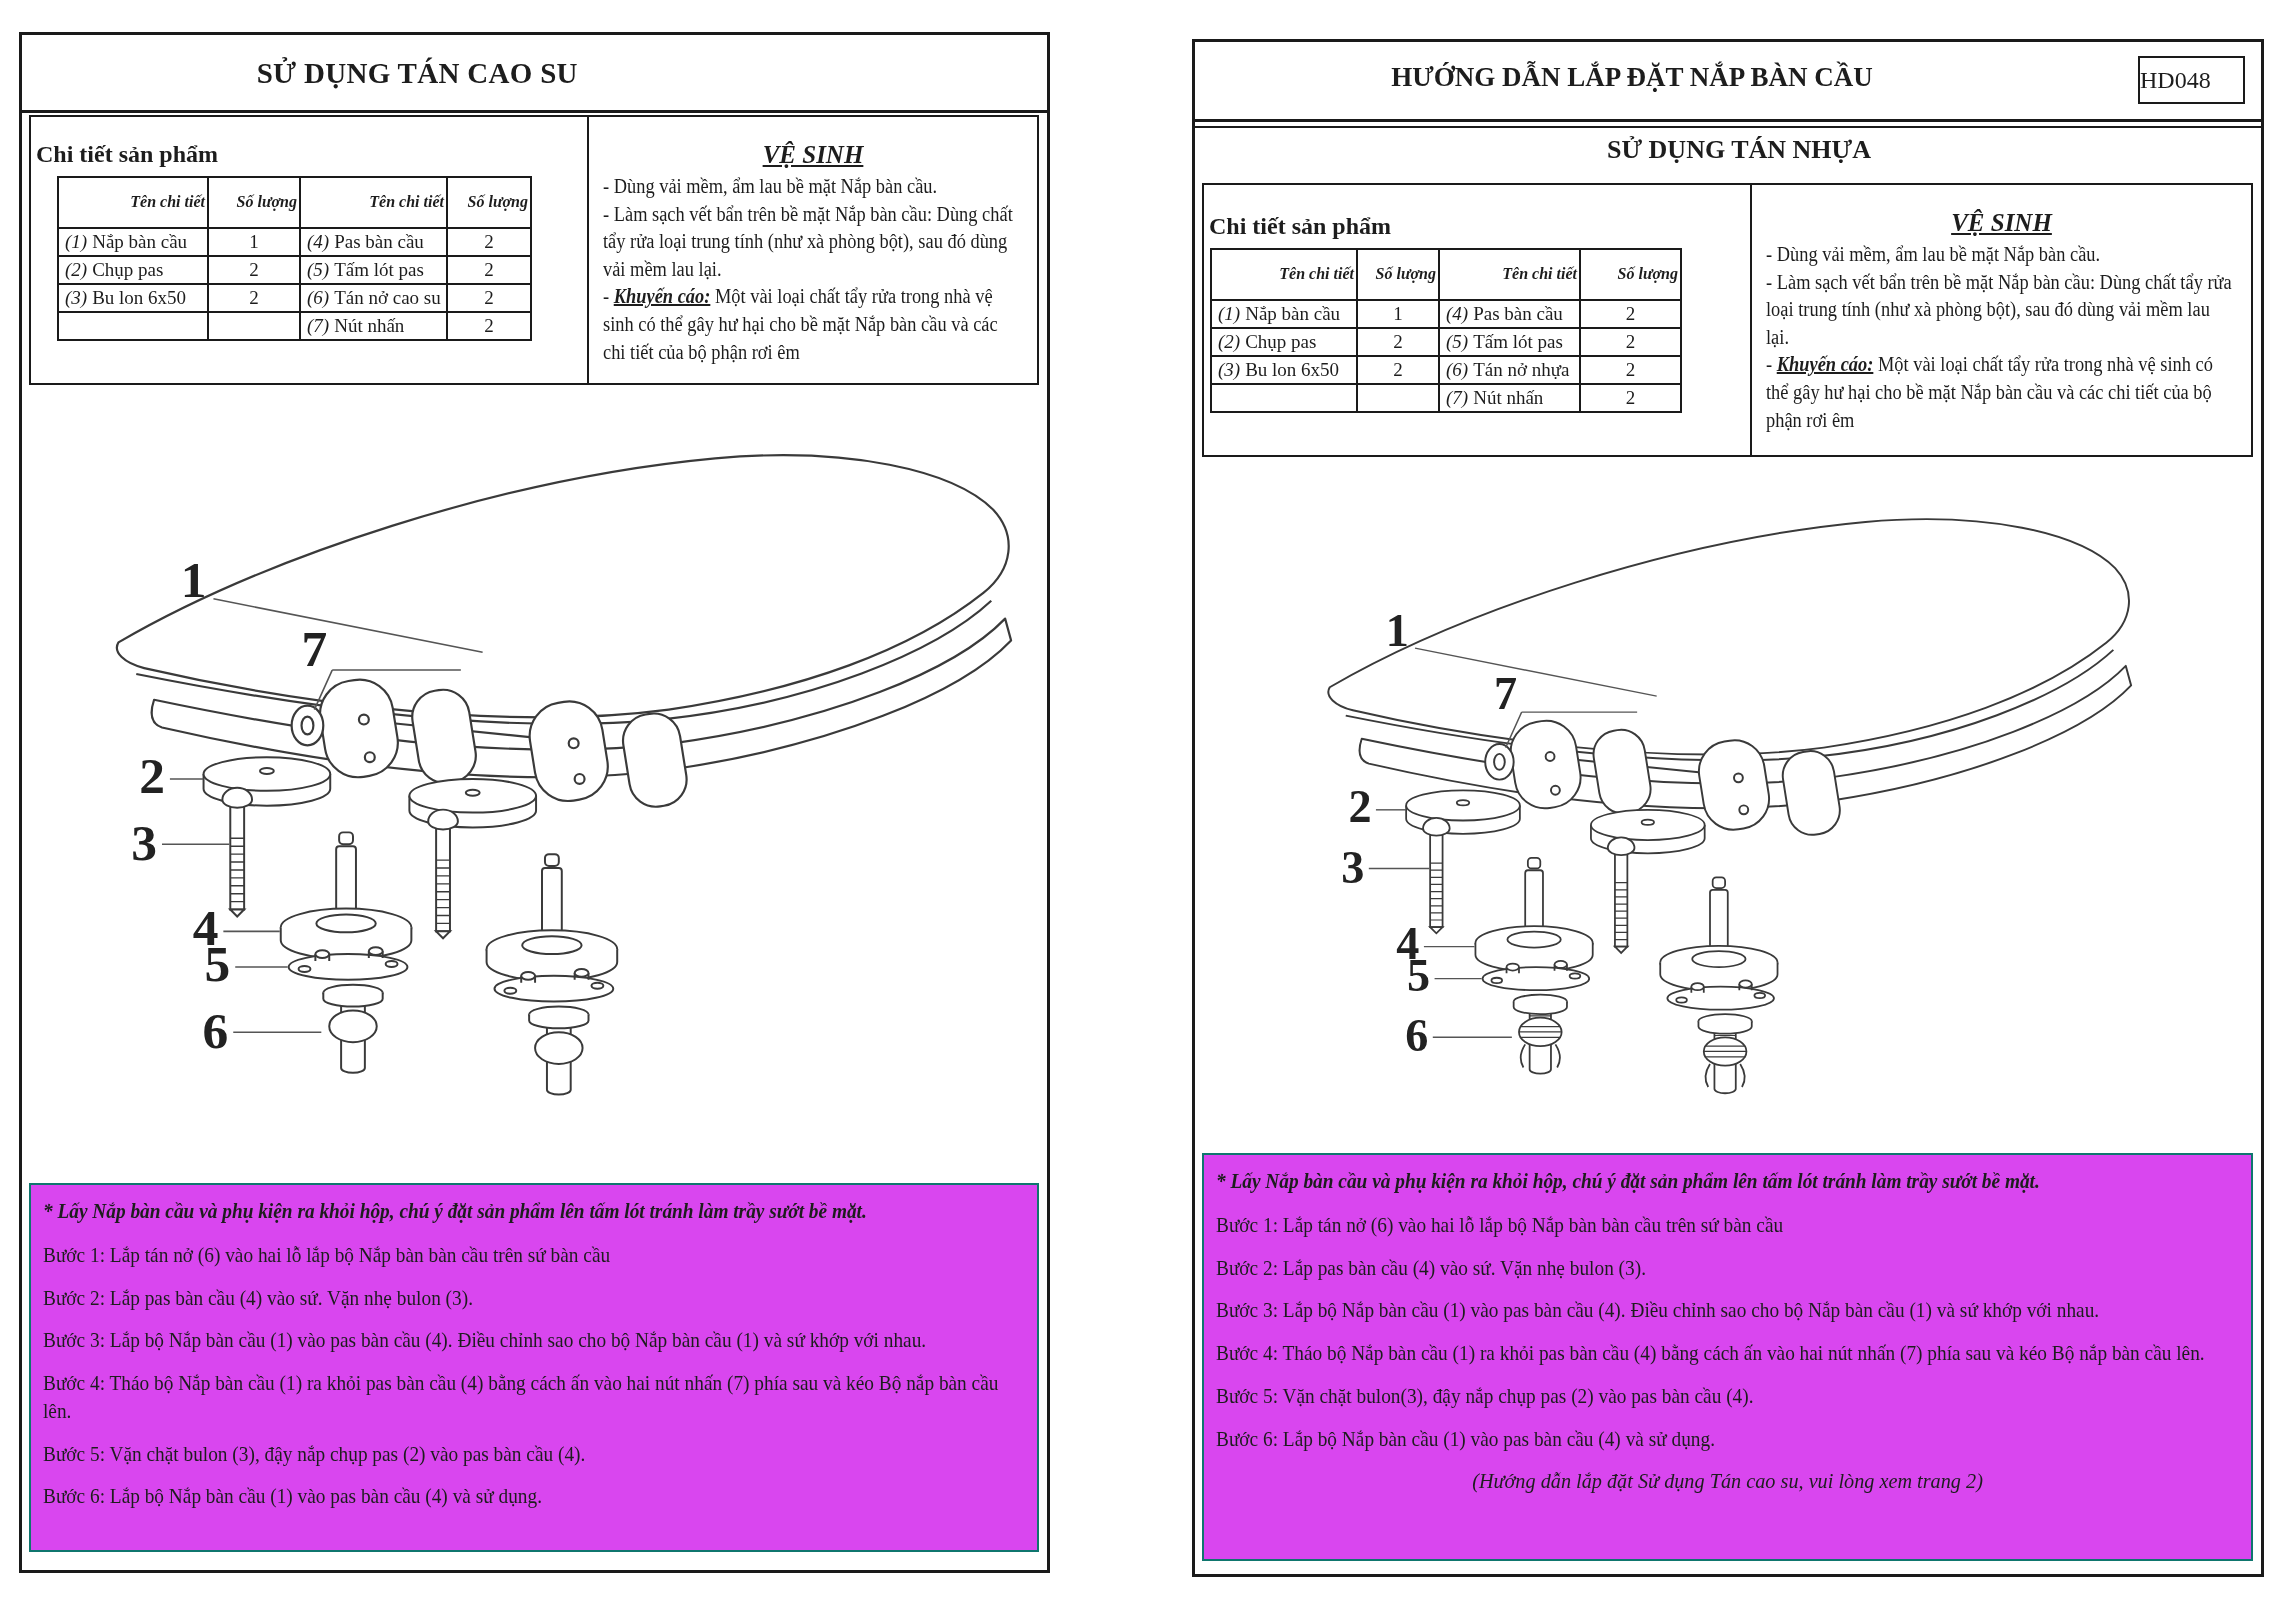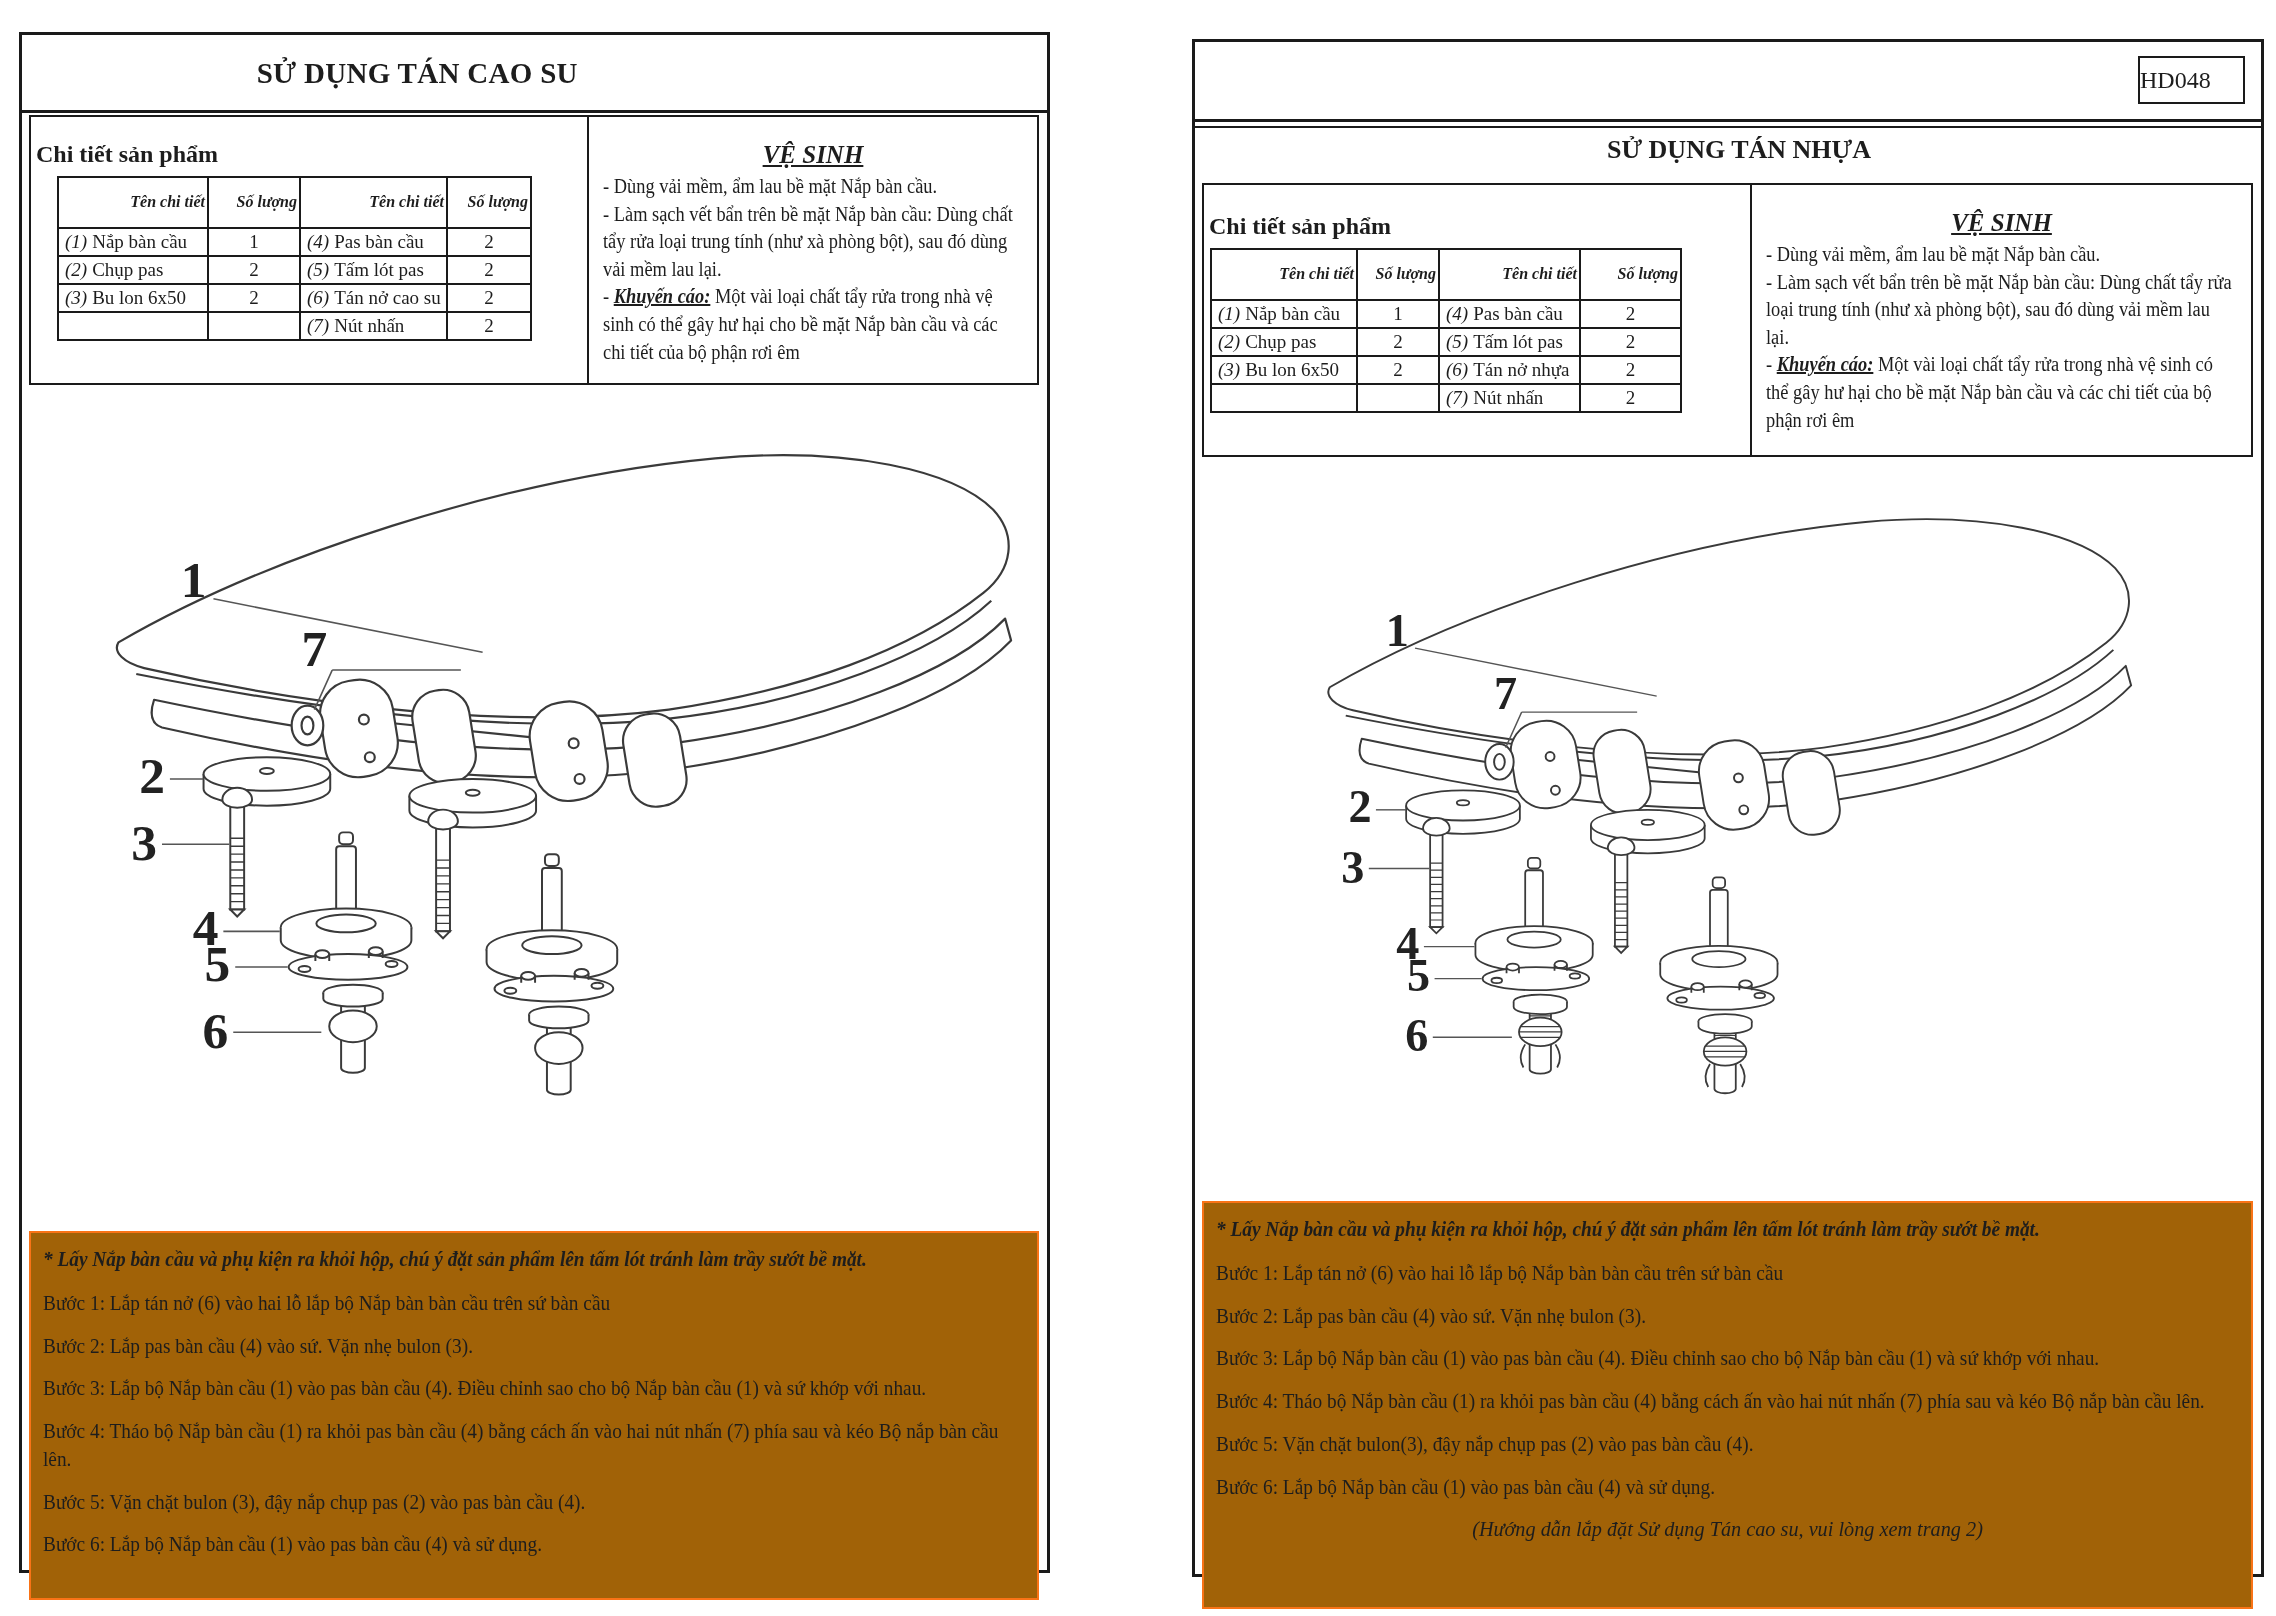--- a/index.html
+++ b/index.html
@@ -46,21 +46,21 @@
   .clean-cell { flex: 1; border-left: 2px solid #1a1a1a; padding: 24px 14px 0 14px; }
   .clean-title { text-align: center; font-weight: bold; font-style: italic; font-size: 25px; text-decoration: underline; margin-bottom: 4px; }
   .clean-body { font-size: 20px; line-height: 1.38; }
   .adv { font-weight: bold; font-style: italic; text-decoration: underline; }
 
   .squish { transform: scaleX(0.92); transform-origin: 0 0; width: 108.7%; }
 
   .diagram { position: absolute; }
   .cl text { font-family: "Liberation Serif", "DejaVu Serif", serif; font-weight: bold; font-size: 52px; fill: #222; text-anchor: middle; }
 
-  .steps-box { position: absolute; border: 2px solid #f97316; background: #a16207; margin-top: 48px; }
+  .steps-box { position: absolute; border: 2px solid #0f766e; background: #d946ef; }
   #pageL .steps-box { left: 7px; top: 1148px; width: 1010px; height: 369px; padding: 14px 12px 0 12px; }
   #pageR .steps-box { left: 7px; top: 1111px; width: 1051px; height: 408px; padding: 14px 12px 0 12px; }
   .note { font-weight: bold; font-style: italic; font-size: 21px; margin-bottom: 18px; white-space: nowrap; }
   .step { font-size: 21px; line-height: 1.32; margin-bottom: 15px; }
   .footnote { font-style: italic; font-size: 22px; text-align: center; margin-top: 4px; }
 </style>
 </head>
 <body>
 
 <div class="canvas">
@@ -198,20 +198,21 @@
         <div class="step">Bước 2: Lắp pas bàn cầu (4) vào sứ. Vặn nhẹ bulon (3).</div>
         <div class="step">Bước 3: Lắp bộ Nắp bàn cầu (1) vào pas bàn cầu (4). Điều chỉnh sao cho bộ Nắp bàn cầu (1) và sứ khớp với nhau.</div>
         <div class="step">Bước 4: Tháo bộ Nắp bàn cầu (1) ra khỏi pas bàn cầu (4) bằng cách ấn vào hai nút nhấn (7) phía sau và kéo Bộ nắp bàn cầu lên.</div>
         <div class="step">Bước 5: Vặn chặt bulon (3), đậy nắp chụp pas (2) vào pas bàn cầu (4).</div>
         <div class="step">Bước 6: Lắp bộ Nắp bàn cầu (1) vào pas bàn cầu (4) và sử dụng.</div>
       </div>
     </div>
   </section>
 
   <section class="page" id="pageR">
+    <div class="abs doc-title">HƯỚNG DẪN LẮP ĐẶT NẮP BÀN CẦU</div>
     <div class="abs code-box">HD048</div>
     <div class="rule r3" style="top:77px"></div>
     <div class="rule r2" style="top:84px"></div>
     <div class="abs sub-title">SỬ DỤNG TÁN NHỰA</div>
 
     <div class="content-box">
       <div class="parts-cell">
         <div class="parts-heading">Chi tiết sản phẩm</div>
         <table class="parts">
           <colgroup>

